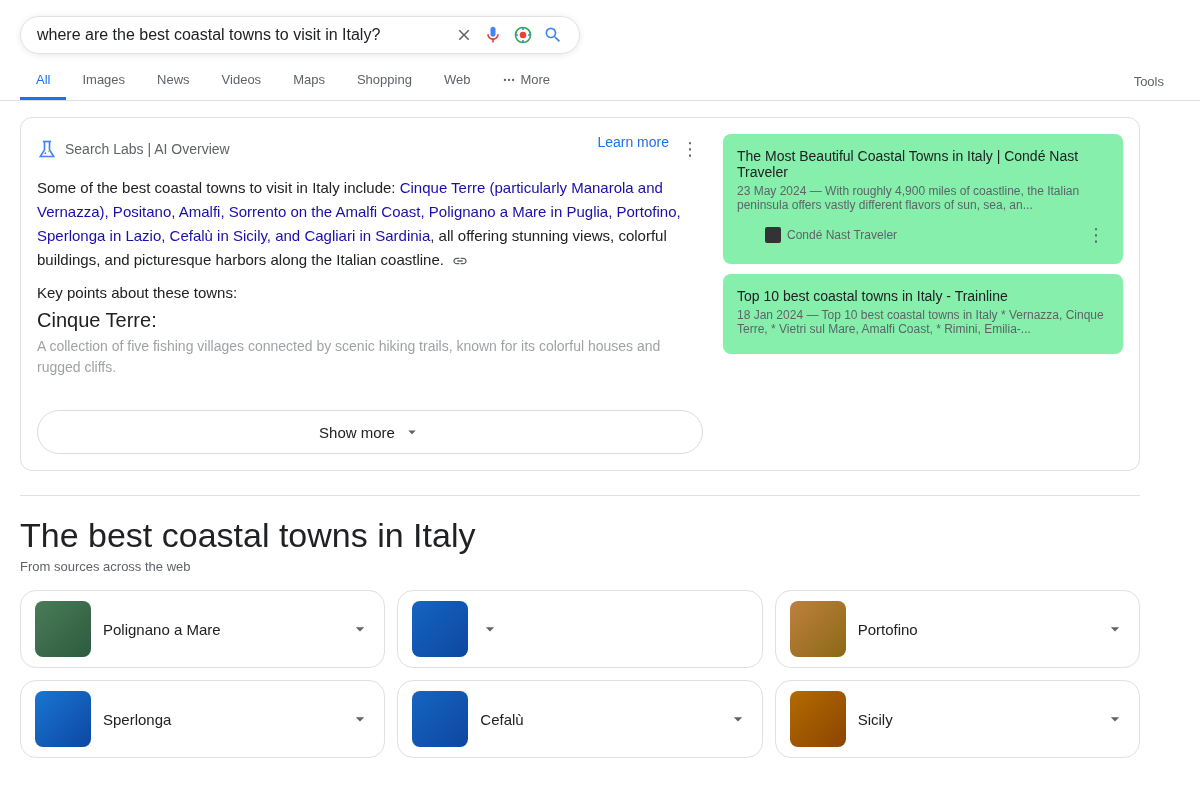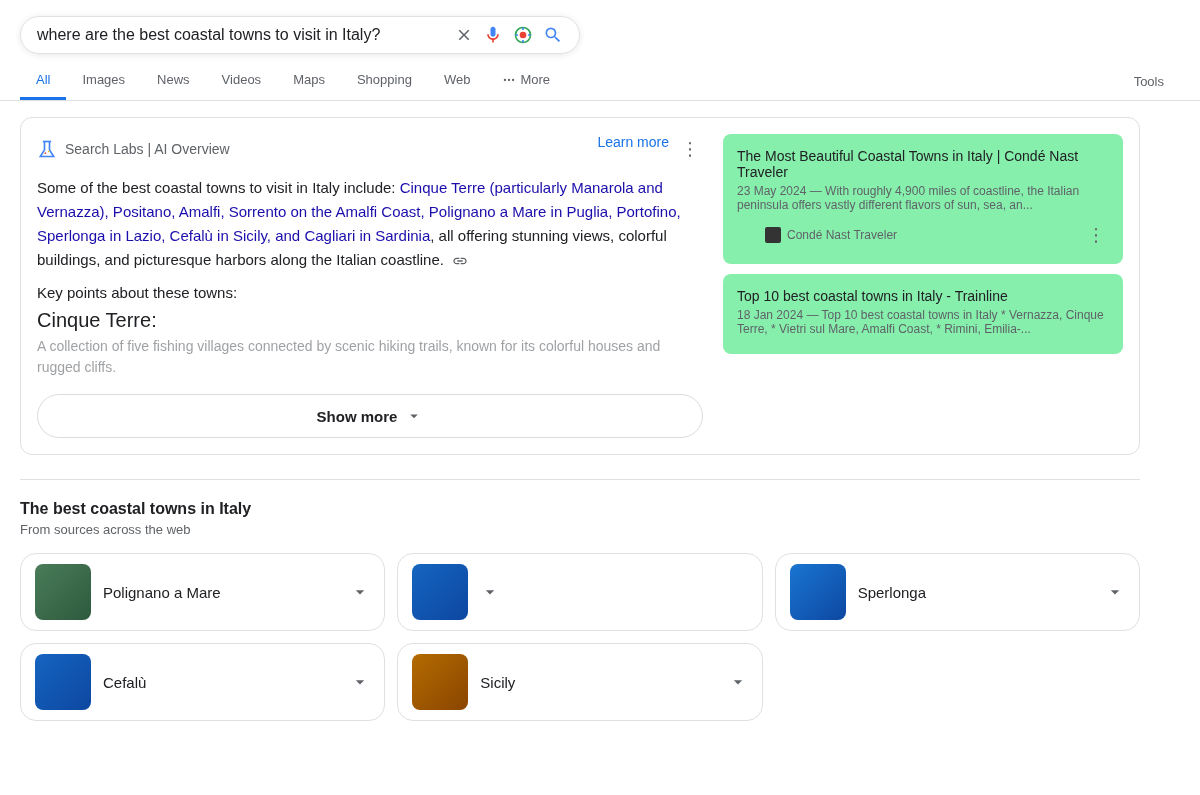--- a/index.html
+++ b/index.html
@@ -148,22 +148,21 @@
       border-radius: 24px;
       background: #fff;
       padding: 12px;
       font-size: 15px;
       color: #202124;
       cursor: pointer;
       display: flex;
       align-items: center;
       justify-content: center;
       gap: 8px;
-      margin-top: 16px;
-      font-weight: bold;
+      margin-top: 32px;
     }
 
     
     .source-card {
       background: #86efac;
       border-radius: 8px;
       padding: 14px;
       margin-bottom: 10px;
     }
     .source-title {
@@ -191,22 +190,22 @@
       border-radius: 2px;
       display: inline-block;
     }
     .publisher-name {
       font-size: 12px;
       color: #5f6368;
     }
 
     
     .section-title {
-      font-size: 16px;
-      font-weight: 700;
+      font-size: 34px;
+      font-weight: 400;
       color: #202124;
       margin-bottom: 4px;
     }
     .section-subtitle {
       font-size: 13px;
       color: #5f6368;
       margin-bottom: 16px;
     }
 
     
@@ -389,20 +388,27 @@
         </svg>
     </div>
 
     <div class="location-item">
       <div class="location-thumb thumb-positano"></div>
       <svg width="20" height="20" viewBox="0 0 24 24" fill="#5f6368">
           <path d="M7 10l5 5 5-5z"></path>
         </svg>
     </div>
 
+    <div class="location-item">
+      <div class="location-thumb thumb-portofino"></div>
+      <span class="location-name">Portofino</span>
+      <svg width="20" height="20" viewBox="0 0 24 24" fill="#5f6368">
+          <path d="M7 10l5 5 5-5z"></path>
+        </svg>
+    </div>
 
     <div class="location-item">
       <div class="location-thumb thumb-sperlonga"></div>
       <span class="location-name">Sperlonga</span>
       <svg width="20" height="20" viewBox="0 0 24 24" fill="#5f6368">
           <path d="M7 10l5 5 5-5z"></path>
         </svg>
     </div>
 
     <div class="location-item">

